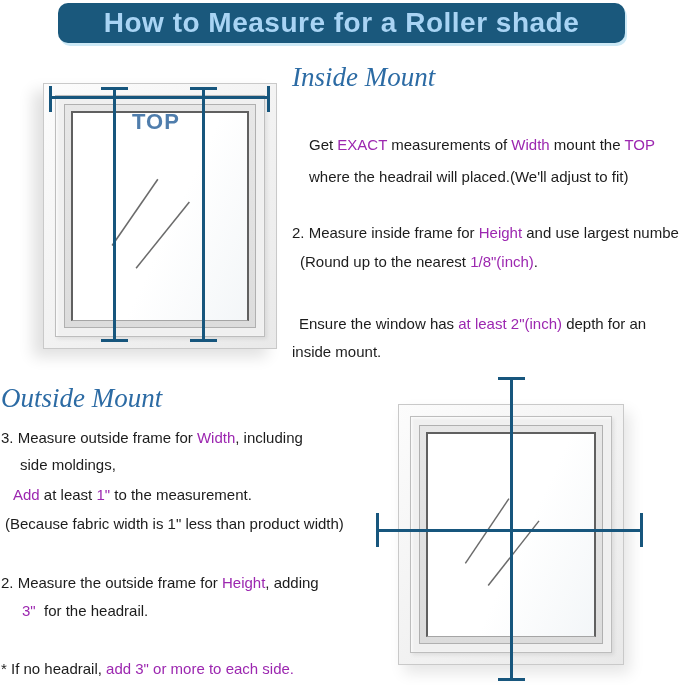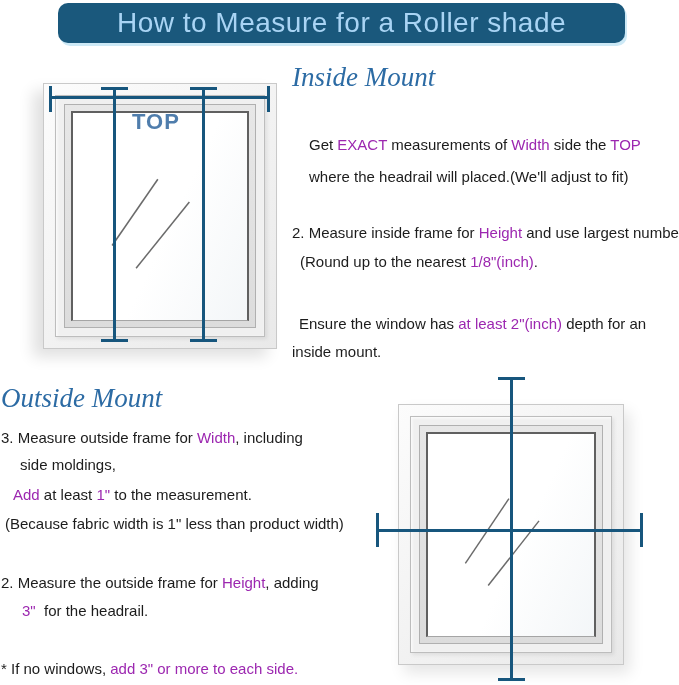--- a/index.html
+++ b/index.html
@@ -19,21 +19,21 @@
   }
   .page{position:absolute;inset:0;}
   
   .banner{
     position:absolute;left:58px;top:3px;width:567px;height:40px;
     background:var(--banner-bg);border-radius:10px;
     display:flex;align-items:center;justify-content:center;
     box-shadow:2px 3px 0 0 #cde9f6;
   }
   .banner span{
-    color:var(--banner-text);font-size:28px;font-weight:normal;letter-spacing:.5px;
+    color:var(--banner-text);font-size:28px;font-weight:bold;letter-spacing:.5px;
     white-space:nowrap;
   }
   
   .text-col{position:absolute;}
   .heading{
     position:absolute;left:0;top:0;
     font-family:"Liberation Serif",serif;font-style:italic;
     font-size:27px;color:var(--heading);white-space:nowrap;
   }
   .line{
@@ -102,37 +102,37 @@
     <div class="mline" style="left:76px;top:29px;width:27px;height:3px"></div>
     <div class="mline" style="left:76px;top:281px;width:27px;height:3px"></div>
     <div class="mline" style="left:177px;top:30px;width:3px;height:253px"></div>
     <div class="mline" style="left:165px;top:29px;width:27px;height:3px"></div>
     <div class="mline" style="left:165px;top:281px;width:27px;height:3px"></div>
     <div class="top-label" style="left:107px;top:51px">TOP</div>
   </div>
 
   <div class="text-col" style="left:292px;top:62px;width:386px;height:300px">
     <div class="heading">Inside Mount</div>
-    <div class="line" style="left:17px;top:73px"><span>Get </span><span class="c-m">EXACT</span><span> measurements of </span><span class="c-m">Width</span><span> side the </span><span class="c-m">TOP</span></div>
+    <div class="line" style="left:17px;top:73px"><span>Get </span><span class="c-m">EXACT</span><span> measurements of </span><span class="c-m">Width</span><span> mount the </span><span class="c-m">TOP</span></div>
     <div class="line" style="left:17px;top:105px"><span>where the headrail will placed.(We'll adjust to fit)</span></div>
     <div class="line" style="left:0;top:161px"><span>2. Measure inside frame for </span><span class="c-m">Height</span><span> and use largest number</span></div>
     <div class="line" style="left:8px;top:190px"><span>(Round up to the nearest </span><span class="c-m">1/8"(inch)</span><span>.</span></div>
     <div class="line" style="left:7px;top:252px"><span>Ensure the window has </span><span class="c-m">at least 2"(inch)</span><span> depth for an</span></div>
     <div class="line" style="left:0;top:280px"><span>inside mount.</span></div>
   </div>
 
   <div class="text-col" style="left:1px;top:383px;width:362px;height:300px">
     <div class="heading">Outside Mount</div>
     <div class="line" style="left:0;top:45px"><span>3. Measure outside frame for </span><span class="c-m">Width</span><span>, including</span></div>
     <div class="line" style="left:19px;top:72px"><span>side moldings,</span></div>
     <div class="line" style="left:12px;top:102px"><span class="c-m">Add</span><span> at least </span><span class="c-m">1"</span><span> to the measurement.</span></div>
     <div class="line" style="left:4px;top:131px"><span>(Because fabric width is 1" less than product width)</span></div>
     <div class="line" style="left:0;top:190px"><span>2. Measure the outside frame for </span><span class="c-m">Height</span><span>, adding</span></div>
     <div class="line" style="left:21px;top:218px"><span class="c-m">3"</span><span>  for the headrail.</span></div>
-    <div class="line" style="left:0;top:276px"><span>* If no windows, </span><span class="c-m">add 3" or more to each side.</span></div>
+    <div class="line" style="left:0;top:276px"><span>* If no headrail, </span><span class="c-m">add 3" or more to each side.</span></div>
   </div>
 
   <div class="window-group" style="left:370px;top:372px;width:305px;height:313px">
     <div class="frame-outer shadow-right" style="left:28px;top:32px;width:226px;height:261px">
       <div class="frame-mid">
         <div class="frame-inner">
           <div class="glass">
             <svg viewBox="0 0 160 200" preserveAspectRatio="none">
               <line x1="36" y1="128" x2="78" y2="64" stroke="#6b6b6b" stroke-width="1.4"></line>
               <line x1="58" y1="150" x2="107" y2="86" stroke="#6b6b6b" stroke-width="1.4"></line>

